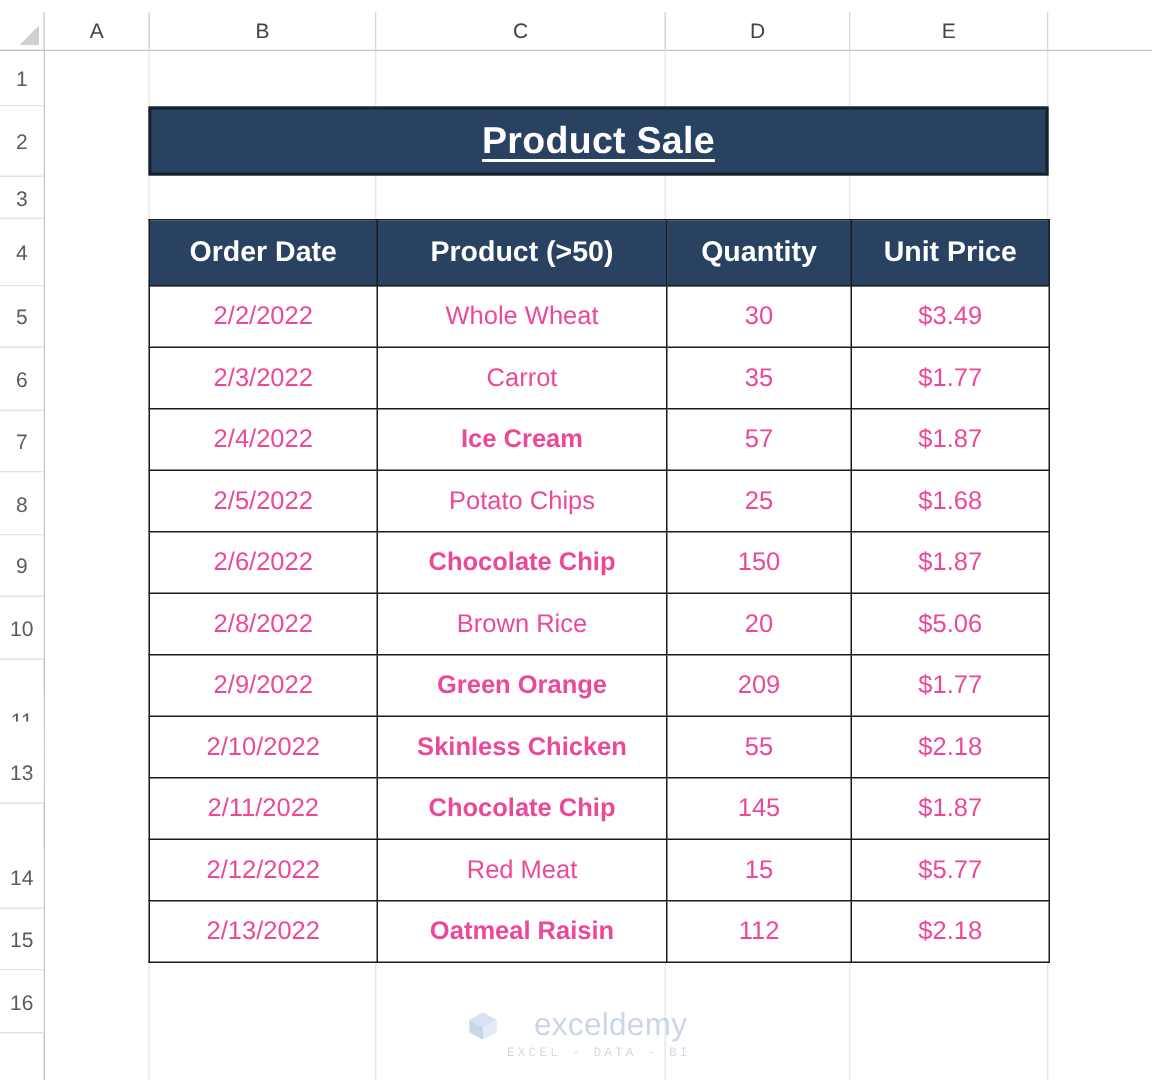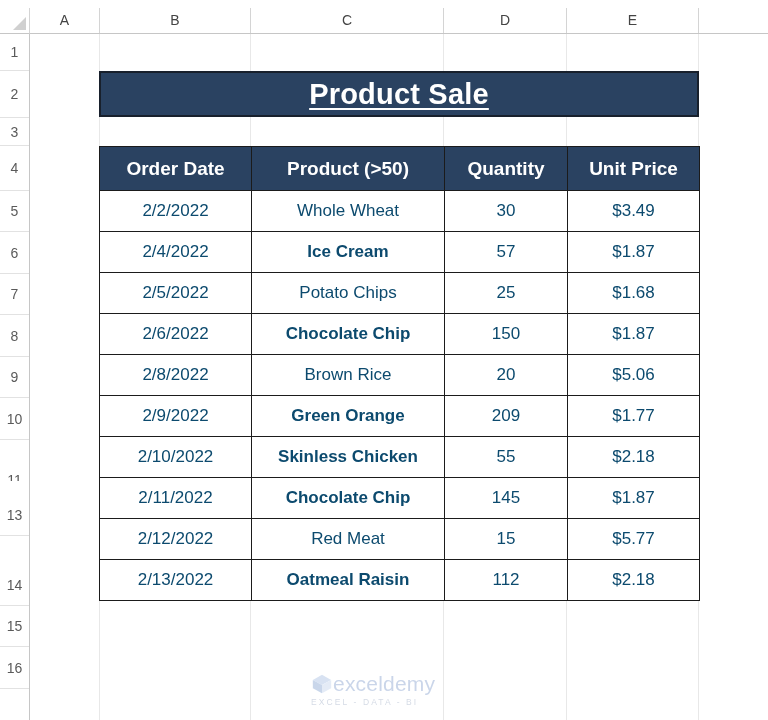--- a/index.html
+++ b/index.html
@@ -111,21 +111,21 @@
     height: 46px;
     background: #2a4261;
     border: 2px solid #18202c;
     box-sizing: border-box;
     display: flex;
     align-items: center;
     justify-content: center;
   }
   #title-text {
     color: #ffffff;
-    font-size: 29px;
+    font-size: 25px;
     font-weight: bold;
     text-decoration: underline;
     text-underline-offset: 4px;
     letter-spacing: 0.2px;
     font-family: "Liberation Sans", sans-serif;
   }
 
   #data-table {
     position: absolute;
     left: 99px;
@@ -146,21 +146,21 @@
   }
   #data-table thead th {
     background: #2a4261;
     color: #ffffff;
     font-size: 19px;
     font-weight: bold;
     height: 44px;
   }
   #data-table tbody td {
     background: #ffffff;
-    color: #0c4a6e;
+    color: #ec4899;
     font-size: 17px;
     height: 41px;
     font-weight: normal;
   }
   #data-table tbody td.bold-product {
     font-weight: bold;
   }
 
   
   col.c-date  { width: 152px; }
@@ -174,39 +174,40 @@
     left: 311px;
     top: 672px;
     width: 180px;
     height: 40px;
     pointer-events: none;
     opacity: 0.55;
   }
   #wm-row {
     display: flex;
     align-items: center;
-    gap: 0;
+    gap: 23px;
   }
   #wm-cube {
     width: 22px;
     height: 22px;
     flex: none;
   }
   #wm-name {
     font-size: 21px;
     color: #9fb4d8;
     font-family: "Liberation Sans", sans-serif;
     letter-spacing: 0.2px;
   }
   #wm-sub {
+    margin-left: 27px;
     margin-top: 1px;
     font-size: 8.5px;
     color: #b2bdd0;
     letter-spacing: 2.1px;
-    font-family: Liberation Sans, sans-serif;
+    font-family: Liberation Mono, monospace;
   }
 </style>
 </head>
 <body>
 
 <div id="sheet">
 
   <div class="grid-vline" style="left:99px"></div>
   <div class="grid-vline" style="left:250px"></div>
   <div class="grid-vline" style="left:443px"></div>
@@ -265,20 +266,26 @@
       </tr>
     </thead>
     <tbody id="table-body">
         <tr>
           <td>2/2/2022</td>
           <td>Whole Wheat</td>
           <td>30</td>
           <td>$3.49</td>
         </tr>
         <tr>
+          <td>2/3/2022</td>
+          <td>Carrot</td>
+          <td>35</td>
+          <td>$1.77</td>
+        </tr>
+        <tr>
           <td>2/4/2022</td>
           <td class="bold-product">Ice Cream</td>
           <td>57</td>
           <td>$1.87</td>
         </tr>
         <tr>
           <td>2/5/2022</td>
           <td>Potato Chips</td>
           <td>25</td>
           <td>$1.68</td>

